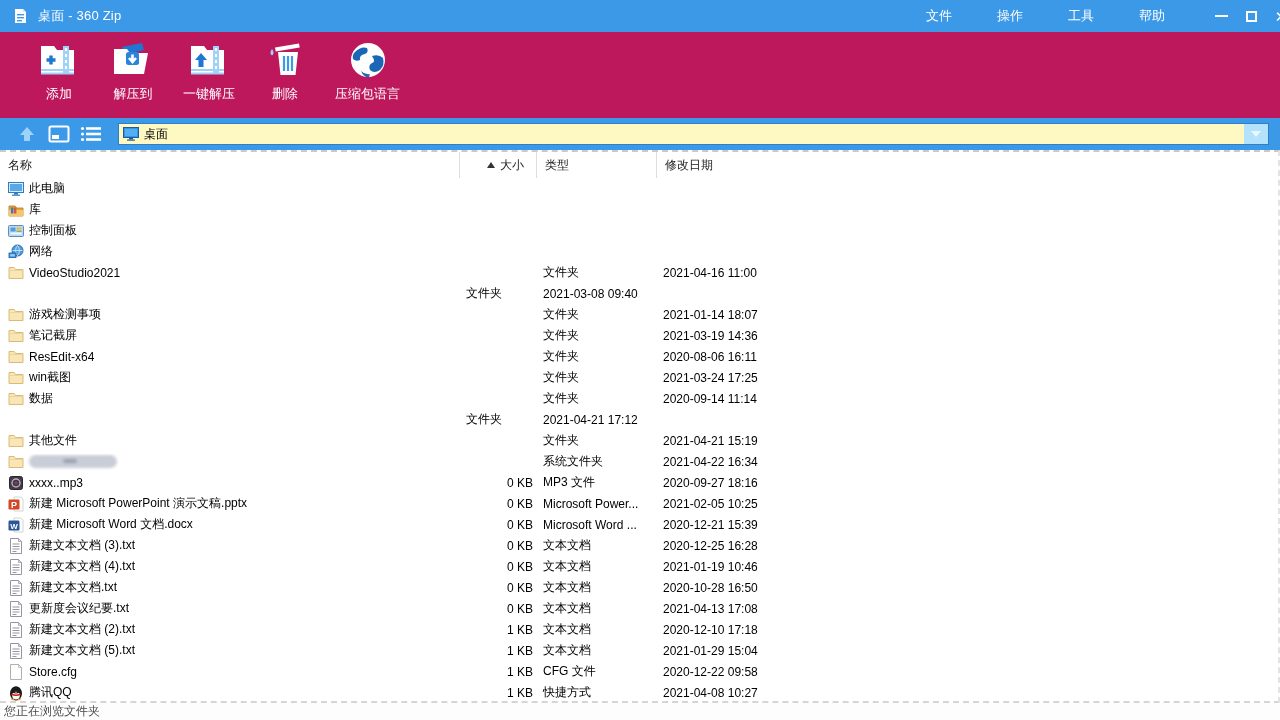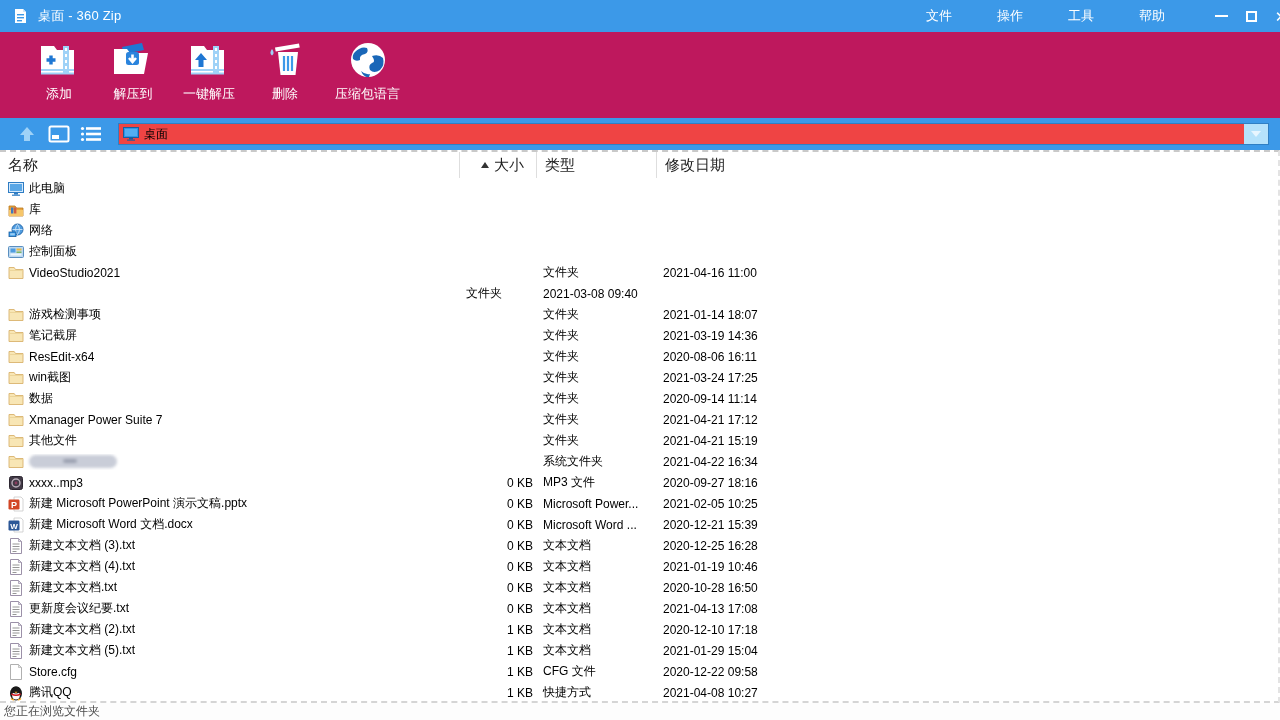--- a/index.html
+++ b/index.html
@@ -23,34 +23,34 @@
   
   .toolbar { height:86px; background:#be185d; display:flex; align-items:flex-start; padding-left:22px; flex:0 0 auto; }
   .tool-btn { display:flex; flex-direction:column; align-items:center; padding:6px 13px 0 13px; min-width:64px; cursor:default; }
   .tool-icon { width:48px; height:44px; display:flex; align-items:center; justify-content:center; }
   .tool-label { font-size:13px; color:#fff; margin-top:3px; white-space:nowrap; }
 
   
   .addressbar { height:32px; background:#3c99e8; display:flex; align-items:center; flex:0 0 auto; }
   .nav-ico { display:flex; align-items:center; justify-content:center; width:26px; height:24px; margin-left:6px; }
   .nav-ico:first-child { margin-left:14px; }
-  .address-input { flex:1; height:22px; background:#ef4444; margin:0 11px 0 14px; display:flex; align-items:center;
+  .address-input { flex:1; height:22px; background:#fef9c3; margin:0 11px 0 14px; display:flex; align-items:center;
                    position:relative; border:1px solid #2f7fc4; }
   .address-input .path-ico { margin-left:4px; display:flex; align-items:center; }
   .address-text { font-size:12px; color:#000; margin-left:5px; }
   .address-dropdown { position:absolute; right:0; top:0; width:24px; height:20px; background:#b5e2fb;
                       display:flex; align-items:center; justify-content:center; }
   .address-dropdown .tri { width:0; height:0; border-left:5px solid transparent; border-right:5px solid transparent;
                            border-top:6px solid #e8f6ff; }
 
   
   .listpanel { flex:1; background:#fff; border-top:2px dashed #c9c9c9; border-bottom:2px dashed #d5d5d5;
                border-right:2px dashed #e3e3e3; display:flex; flex-direction:column; overflow:hidden; }
   .listheader { display:grid; grid-template-columns:460px 77px 120px 112px 1fr; height:26px; align-items:center;
-                font-size:15px; color:#1c1c1c; flex:0 0 auto; }
+                font-size:12px; color:#1c1c1c; flex:0 0 auto; }
   .hcell { height:100%; display:flex; align-items:center; padding:0 6px 0 8px; border-right:1px solid #dedede; }
   .hcell.size { justify-content:flex-end; padding-right:12px; }
   .hcell.last { border-right:none; }
   .sort-tri { width:0; height:0; border-left:4px solid transparent; border-right:4px solid transparent;
               border-bottom:6px solid #333; margin-right:5px; display:inline-block; }
   .listrows { flex:1; overflow:hidden; }
   .row { display:grid; grid-template-columns:460px 77px 120px 112px 1fr; height:21px; align-items:center;
          font-size:12px; color:#000; cursor:default; }
   .cell { padding:0 6px; white-space:nowrap; overflow:hidden; }
   .cell.name { display:flex; align-items:center; padding-left:8px; }
@@ -250,55 +250,55 @@
           </div>
     <div class="cell size"></div>
     <div class="cell type"></div>
     <div class="cell date"></div>
     <div class="cell"></div>
   </div>
         <div class="row">
     <div class="cell name">
             <span class="ficon">
               <svg width="16" height="16" viewBox="0 0 16 16">
-                <circle cx="9.5" cy="6.5" r="5.5" fill="#4f9ce0" stroke="#2a6cae"></circle>
-                <path d="M4.5 6.5 h10 M9.5 1.5 c-2.5 3 -2.5 7 0 10 M9.5 1.5 c2.5 3 2.5 7 0 10" stroke="#cfe6f8" stroke-width="0.9" fill="none"></path>
-                <rect x="1" y="9" width="7" height="4.6" fill="#2f96e8" stroke="#1b5d9e" stroke-width="0.8"></rect>
-                <rect x="2.2" y="10.2" width="4.6" height="2.2" fill="#9ccdf2"></rect>
-              </svg>
-            </span>
-            <span class="fname">网络</span>
-          </div>
-    <div class="cell size"></div>
-    <div class="cell type"></div>
-    <div class="cell date"></div>
-    <div class="cell"></div>
-  </div>
-        <div class="row">
-    <div class="cell name">
-            <span class="ficon">
-              <svg width="16" height="16" viewBox="0 0 16 16">
                 <rect x="0.5" y="2.5" width="15" height="11" rx="1" fill="#bcd8f0" stroke="#5a8fc0"></rect>
                 <rect x="2.5" y="4.5" width="5" height="4" fill="#4f9ce0"></rect>
                 <rect x="8.5" y="4.5" width="5" height="2" fill="#f0b93c"></rect>
                 <rect x="8.5" y="7.5" width="5" height="1.6" fill="#7fb560"></rect>
                 <rect x="2.5" y="9.5" width="11" height="2" fill="#eef6fd"></rect>
               </svg>
             </span>
             <span class="fname">控制面板</span>
           </div>
     <div class="cell size"></div>
     <div class="cell type"></div>
     <div class="cell date"></div>
     <div class="cell"></div>
   </div>
         <div class="row">
     <div class="cell name">
             <span class="ficon">
               <svg width="16" height="16" viewBox="0 0 16 16">
+                <circle cx="9.5" cy="6.5" r="5.5" fill="#4f9ce0" stroke="#2a6cae"></circle>
+                <path d="M4.5 6.5 h10 M9.5 1.5 c-2.5 3 -2.5 7 0 10 M9.5 1.5 c2.5 3 2.5 7 0 10" stroke="#cfe6f8" stroke-width="0.9" fill="none"></path>
+                <rect x="1" y="9" width="7" height="4.6" fill="#2f96e8" stroke="#1b5d9e" stroke-width="0.8"></rect>
+                <rect x="2.2" y="10.2" width="4.6" height="2.2" fill="#9ccdf2"></rect>
+              </svg>
+            </span>
+            <span class="fname">网络</span>
+          </div>
+    <div class="cell size"></div>
+    <div class="cell type"></div>
+    <div class="cell date"></div>
+    <div class="cell"></div>
+  </div>
+        <div class="row">
+    <div class="cell name">
+            <span class="ficon">
+              <svg width="16" height="16" viewBox="0 0 16 16">
                 <path d="M1 2.5 h5.2 l1.3 2 H15 v9 H1 z" fill="#f8e6b5" stroke="#d9b26d" stroke-width="0.9"></path>
                 <path d="M1 5.5 h14" stroke="#e9d193" stroke-width="0.8"></path>
               </svg>
             </span>
             <span class="fname">VideoStudio2021</span>
           </div>
     <div class="cell size"></div>
     <div class="cell type">文件夹</div>
     <div class="cell date">2021-04-16 11:00</div>
     <div class="cell"></div>
@@ -378,29 +378,20 @@
               </svg>
             </span>
             <span class="fname">数据</span>
           </div>
     <div class="cell size"></div>
     <div class="cell type">文件夹</div>
     <div class="cell date">2020-09-14 11:14</div>
     <div class="cell"></div>
   </div>
         <div class="row">
-    <div class="cell name">
-            <span class="ficon">
-              <svg width="16" height="16" viewBox="0 0 16 16">
-                <path d="M1 2.5 h5.2 l1.3 2 H15 v9 H1 z" fill="#f8e6b5" stroke="#d9b26d" stroke-width="0.9"></path>
-                <path d="M1 5.5 h14" stroke="#e9d193" stroke-width="0.8"></path>
-              </svg>
-            </span>
-            <span class="fname">Xmanager Power Suite 7</span>
-          </div>
     <div class="cell size"></div>
     <div class="cell type">文件夹</div>
     <div class="cell date">2021-04-21 17:12</div>
     <div class="cell"></div>
   </div>
         <div class="row">
     <div class="cell name">
             <span class="ficon">
               <svg width="16" height="16" viewBox="0 0 16 16">
                 <path d="M1 2.5 h5.2 l1.3 2 H15 v9 H1 z" fill="#f8e6b5" stroke="#d9b26d" stroke-width="0.9"></path>

